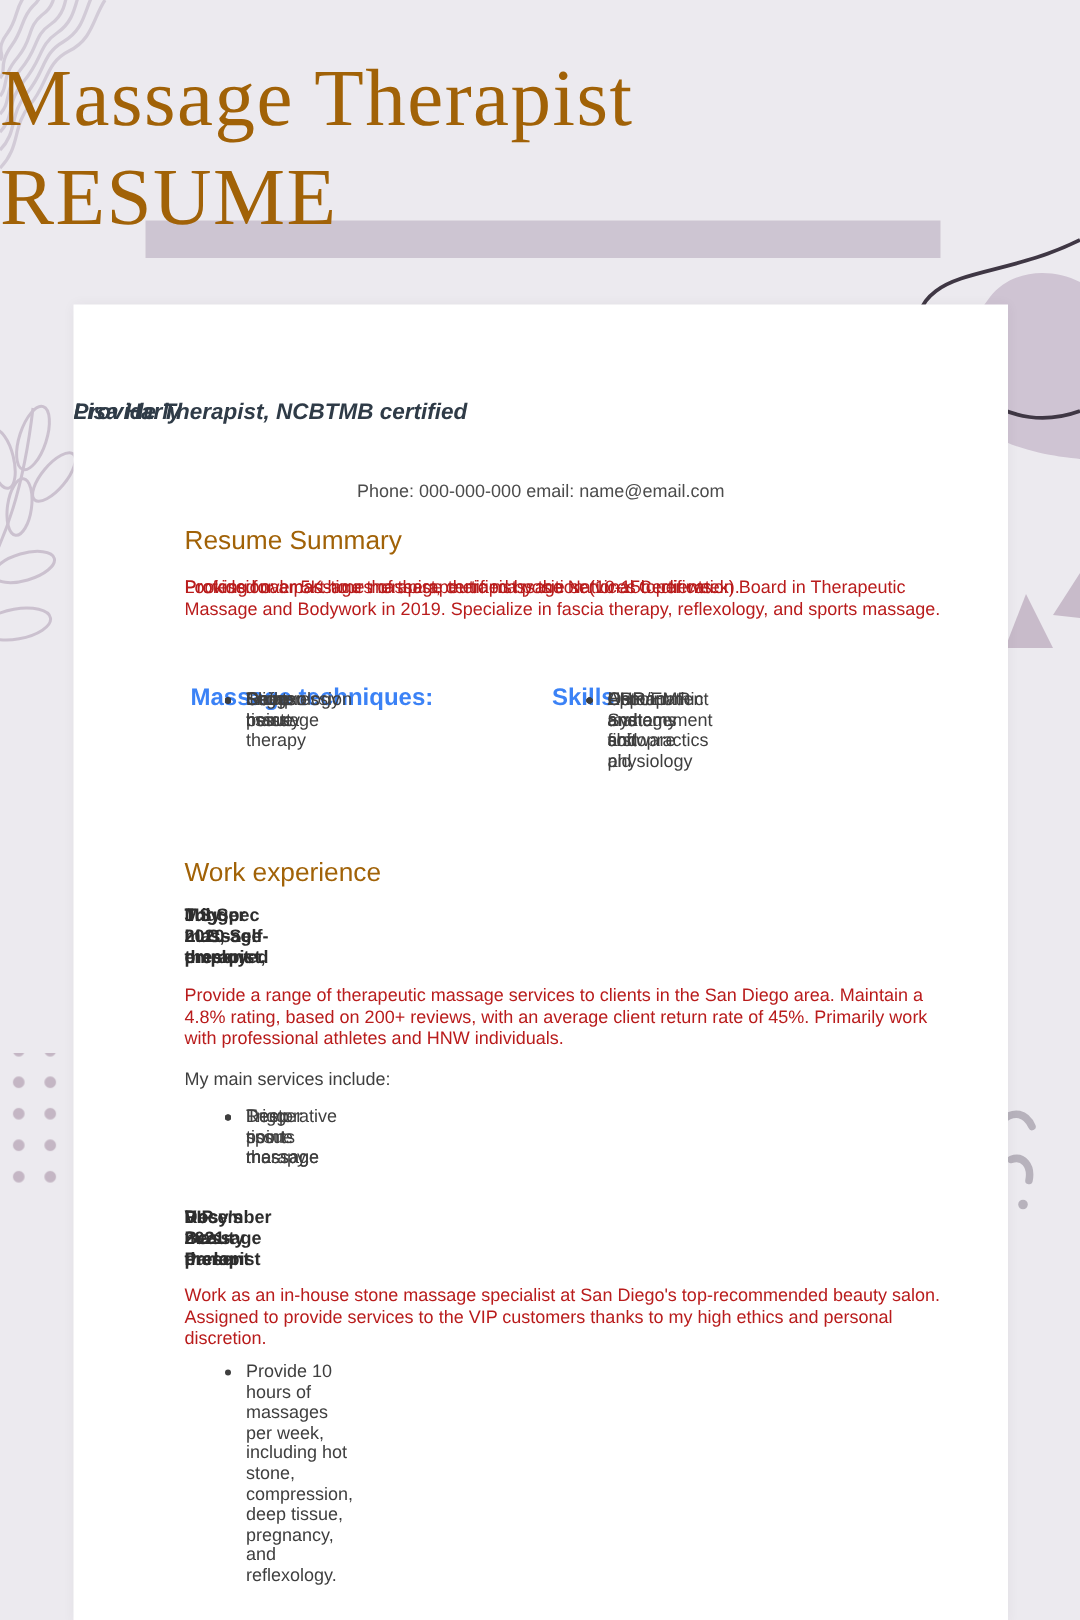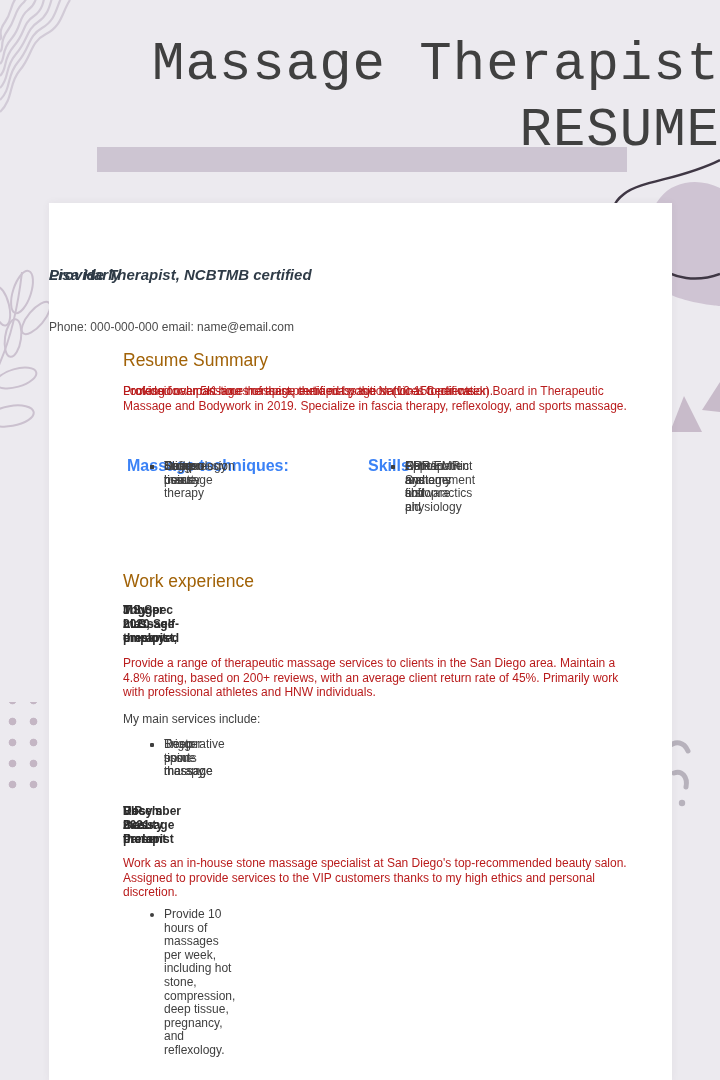--- a/index.html
+++ b/index.html
@@ -4,30 +4,30 @@
 <style>
   html,body{margin:0;padding:0;background:#dcd9de;}
   #page{position:relative;width:720px;height:1080px;background:#eceaef;overflow:hidden;
         font-family:"Liberation Sans",sans-serif;}
   .deco{position:absolute;z-index:0;}
   #dots{left:0;top:702px;width:58px;height:94px;
         background-image:radial-gradient(circle,#c4b6c4 3.5px,rgba(0,0,0,0) 4.2px);
         background-size:21px 21px;background-position:2px 9px;}
   
   #accent-bar{position:absolute;left:97px;top:147px;width:530px;height:25px;background:#cdc5d2;z-index:1;}
-  #header{position:absolute;left:0;top:32px;width:720px;text-align:right;z-index:2;
-          font-family:Liberation Mono, monospace;font-size:54px;line-height:66px;
-          letter-spacing:1px;color:#404040;}
+  #header{position:absolute;left:0;top:32px;width:720px;text-align:left;z-index:2;
+          font-family:Liberation Serif, serif;font-size:54px;line-height:66px;
+          letter-spacing:1px;color:#a16207;}
   
   #card{position:absolute;left:49px;top:203px;width:623px;height:879px;background:#ffffff;z-index:3;
         box-shadow:0 0 8px rgba(60,50,70,0.06);}
   #card *{position:absolute;}
   .name-block{left:0;right:0;top:62px;text-align:center;font-weight:bold;font-style:italic;
               font-size:15px;line-height:19px;color:#2f3b47;}
-  .contact{left:0;right:0;top:117px;font-size:12px;color:#4c4c4c;}
+  .contact{left:0;right:0;top:117px;text-align:center;font-size:12px;color:#4c4c4c;}
   .section-heading{left:74px;font-size:17.5px;color:#a16207;}
   #summary-heading{top:147px;}
   #work-heading{top:368px;}
   .body-text{font-size:12px;line-height:14.6px;color:#b91c1c;}
   #summary-text{left:74px;top:181px;width:514px;}
   .col{top:256px;}
   #techniques{left:78px;width:235px;}
   #skills{left:319px;width:265px;}
   .col-heading{position:static;font-size:16px;font-weight:bold;line-height:14px;color:#3b82f6;}
   .blist{position:static;margin:1px 0 0 0;padding:0 0 0 37px;list-style:disc;}

